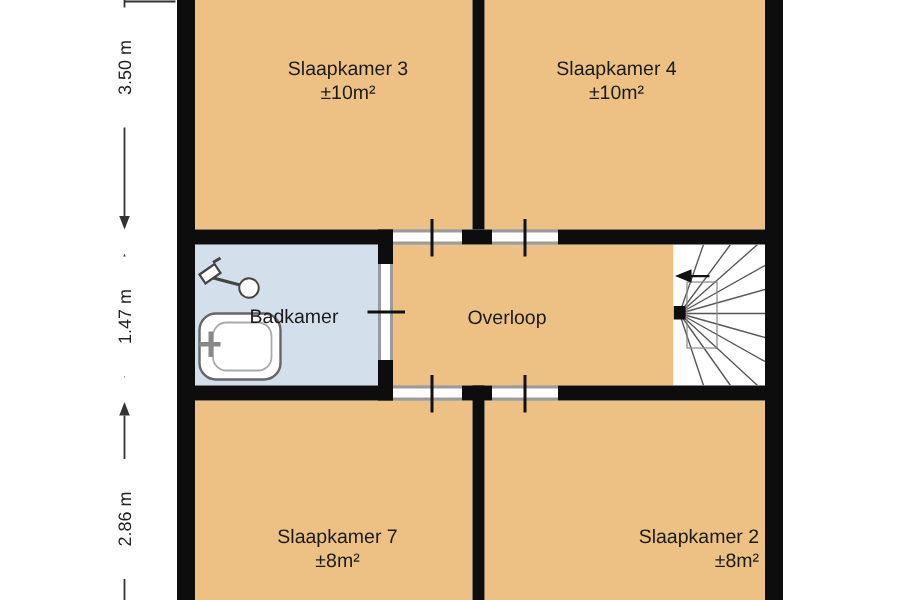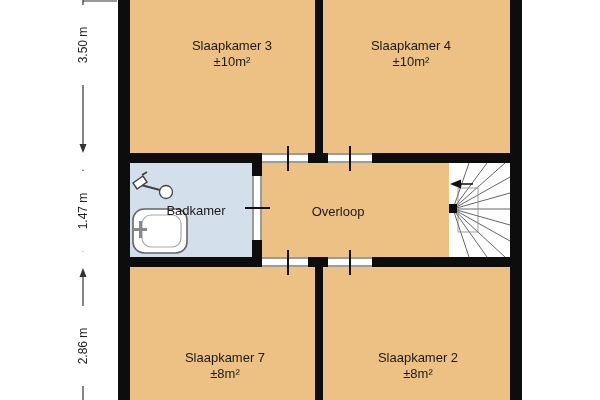--- a/index.html
+++ b/index.html
@@ -119,18 +119,18 @@
   <div class="room-label" style="left:136px;top:203px;width:120px;">
     <div>Badkamer</div>
   </div>
   <div class="room-label" style="left:268px;top:204px;width:140px;">
     <div>Overloop</div>
   </div>
   <div class="room-label" style="left:125px;top:350px;width:200px;">
     <div>Slaapkamer 7</div>
     <div>±8m²</div>
   </div>
-  <div class="room-label" style="left:318px;top:350px;width:200px;">
+  <div class="room-label" style="left:306px;top:350px;width:200px;text-align:right;">
     <div>Slaapkamer 2</div>
     <div>±8m²</div>
   </div>
 
 </div>
 
 </body></html>

